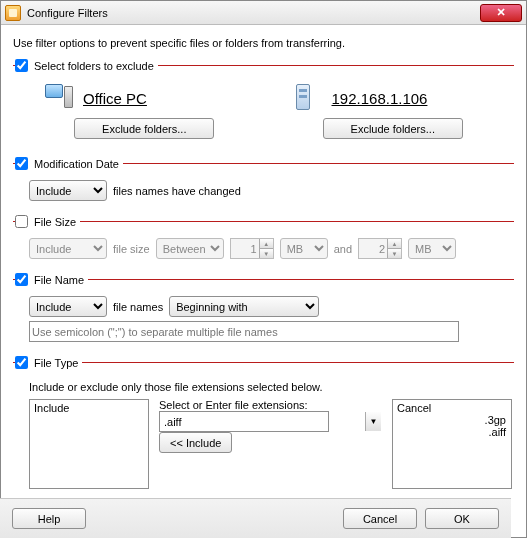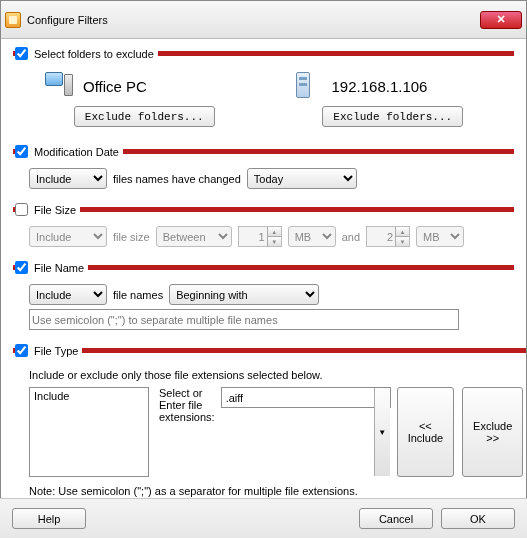--- a/index.html
+++ b/index.html
@@ -8,21 +8,21 @@
     font-family: "Segoe UI", Tahoma, sans-serif;
     font-size: 11px;
     background: #fff;
     color: #000;
     width: 527px;
     height: 538px;
     overflow: hidden;
     border: 1px solid #888;
   }
   .titlebar {
-    height: 38px;
+    height: 24px;
     background: linear-gradient(to bottom, #f7f7f7, #e4e4e4);
     border-bottom: 1px solid #bbb;
     display: flex;
     align-items: center;
     padding: 0 4px;
   }
   .titlebar .icon {
     width: 16px; height: 16px;
     margin-right: 6px;
     background: linear-gradient(#ffd87a,#f0a030);
@@ -41,21 +41,21 @@
     border:1px solid #800; border-radius:3px;
     display:flex; align-items:center; justify-content:center;
     color:#fff; font-weight:bold;
   }
   .content {
     padding: 8px 12px 0 12px;
   }
   .intro { margin: 4px 0 10px 0; }
   fieldset.section {
     border: none;
-    border-top: 5px solid #b91c1c;
+    border-top: 1px solid #b91c1c;
     margin: 0 0 8px 0;
     padding: 8px 2px 4px 2px;
     position: relative;
   }
   fieldset.section > legend {
     padding: 0 4px 0 0;
     background: #fff;
     margin-left: 0;
   }
   legend label { display:flex; align-items:center; gap:4px; }
@@ -64,30 +64,30 @@
     display:flex; gap:30px; padding: 4px 10px 6px 20px;
   }
   .folder-col { flex:1; display:flex; flex-direction:column; align-items:center; gap:6px; }
   .folder-head { display:flex; align-items:center; gap:10px; width:100%; padding-left:8px;}
   .pc-icon, .srv-icon { width:30px; height:28px; position:relative; }
   .pc-icon .monitor { position:absolute; left:2px; top:0; width:18px; height:14px; background:linear-gradient(#bfe3ff,#6bb1e8); border:1px solid #3a6fa0; border-radius:2px;}
   .pc-icon .tower { position:absolute; right:0; top:2px; width:9px; height:22px; background:linear-gradient(#eee,#bbb); border:1px solid #777; border-radius:1px;}
   .srv-icon .rack { position:absolute; left:4px; top:0; width:14px; height:26px; background:linear-gradient(#e6f0fb,#b8d0ea); border:1px solid #6a8bab; border-radius:2px;}
   .srv-icon .rack::before, .srv-icon .rack::after {content:"";position:absolute;left:2px;right:2px;height:3px;background:#7aa0c8;}
   .srv-icon .rack::before{top:4px;} .srv-icon .rack::after{top:10px;}
-  .big-label { font-size:15px; }
+  .big-label { font-size:15px;text-decoration:underline; }
   button.win {
     background: linear-gradient(to bottom,#fdfdfd,#e6e6e6);
     border:1px solid #8e8e8e;
     border-radius:3px;
     padding: 2px 10px;
     font: inherit;
     min-height:21px;
   }
-  button.wide { min-width:140px;font-family:Liberation Mono, monospace; }
+  button.wide { min-width:140px; }
   select.win, input.win-text {
     font: inherit;
     border:1px solid #8e8e8e;
     background:#fff;
     height:21px;
     padding: 1px 2px;
   }
   select.win { background: linear-gradient(to bottom,#fdfdfd,#e6e6e6); border-radius:3px; }
   .row { display:flex; align-items:center; gap:6px; padding:2px 0 2px 14px; flex-wrap:wrap;}
   .disabled, .disabled * { color:#888 !important; }
@@ -96,25 +96,25 @@
   .spin input { border:none; width:28px; text-align:right; font:inherit; padding:0 2px; background:transparent;}
   .spin .arrows { display:flex; flex-direction:column; width:14px;}
   .spin .arrows div { flex:1; border-left:1px solid #aaa; background:linear-gradient(#fdfdfd,#e0e0e0); font-size:6px; display:flex;align-items:center;justify-content:center; line-height:1;}
   .spin .arrows div:first-child{border-bottom:1px solid #aaa;}
   input.fullwidth { width: 430px; }
   .placeholder { color:#999; }
   .ft-grid { display:flex; gap:10px; padding:4px 0 4px 14px;}
   .listbox { border:1px solid #8e8e8e; background:#fff; width:120px; height:90px; padding:2px 4px; overflow:auto;}
   .listbox .hdr { font-weight:normal; }
   .listbox .item { color:#000; padding:0 1px;text-align:right;}
-  .ft-mid { flex:1; display:flex; flex-direction:row; gap:6px; }
+  .ft-mid { flex:1; display:flex; flex-direction:column; gap:0; }
   .ft-mid .btnrow { display:flex; gap:8px;}
   .note { padding:4px 0 2px 14px; }
   .footer {
-    position:absolute; left:0; right:0; bottom:0;
+    position:absolute; left:0; right:16px; bottom:0;
     height:40px;
     background:linear-gradient(to bottom,#f3f3f3,#e7e7e7);
     border-top:1px solid #c8c8c8;
     display:flex; align-items:center; padding:0 12px; gap:8px;
   }
   .footer .spacer{flex:1;}
   button.foot { min-width:74px; }
   .combo { position:relative; display:inline-flex;}
   .combo input { border:1px solid #8e8e8e; height:21px; font:inherit; padding:1px 18px 1px 4px; width:170px; background:#fff;}
   .combo .dd { position:absolute; right:1px; top:1px; bottom:1px; width:16px; background:linear-gradient(#fdfdfd,#e0e0e0); border-left:1px solid #aaa; display:flex;align-items:center;justify-content:center;font-size:8px;}
@@ -125,20 +125,21 @@
 <div class="titlebar">
   <div class="icon"></div>
   <div class="title">Configure Filters</div>
   <div class="close-btn">
     <span>✕</span>
   </div>
 </div>
 
 <div class="content">
 
+  <div class="intro">Use filter options to prevent specific files or folders from transferring.</div>
 
   <fieldset class="section">
     <legend>
       <label>
         <input type="checkbox" checked="" style="">
         <span>Select folders to exclude</span>
       </label>
     </legend>
     <div class="folders-row">
       <div class="folder-col">
@@ -168,39 +169,36 @@
       <label>
         <input type="checkbox" checked="" style="">
         <span>Modification Date</span>
       </label>
     </legend>
     <div class="row">
       <select class="win" style="width:78px">
         <option>Include</option>
       </select>
       <span>files names have changed</span>
-      <select class="win" style="width:110px">
-        <option>Today</option>
-      </select>
     </div>
   </fieldset>
 
   <fieldset class="section">
     <legend>
       <label>
         <input type="checkbox" style="">
         <span>File Size</span>
       </label>
     </legend>
     <div class="row disabled">
       <select class="win" style="width:78px">
         <option>Include</option>
       </select>
       <span>file size</span>
-      <select class="win" style="width:76px">
+      <select class="win" style="width:68px">
         <option>Between</option>
       </select>
       <div class="spin">
         <input value="1" style="">
         <div class="arrows">
             <div>▲</div>
             <div>▼</div>
           </div>
       </div>
       <select class="win" style="width:48px">
@@ -254,21 +252,20 @@
         <div class="hdr">Include</div>
       </div>
       <div class="ft-mid">
         <div>Select or Enter file extensions:</div>
         <div class="combo">
           <input value=".aiff" style="">
           <div class="dd">▼</div>
         </div>
         <div class="btnrow">
           <button class="win">&lt;&lt; Include</button>
-          <button class="win">Exclude &gt;&gt;</button>
         </div>
       </div>
       <div class="listbox">
         <div class="hdr">Cancel</div>
         <div class="item">.3gp</div>
         <div class="item">.aiff</div>
       </div>
     </div>
     <div class="note">Note: Use semicolon (";") as a separator for multiple file extensions.</div>
   </fieldset>

